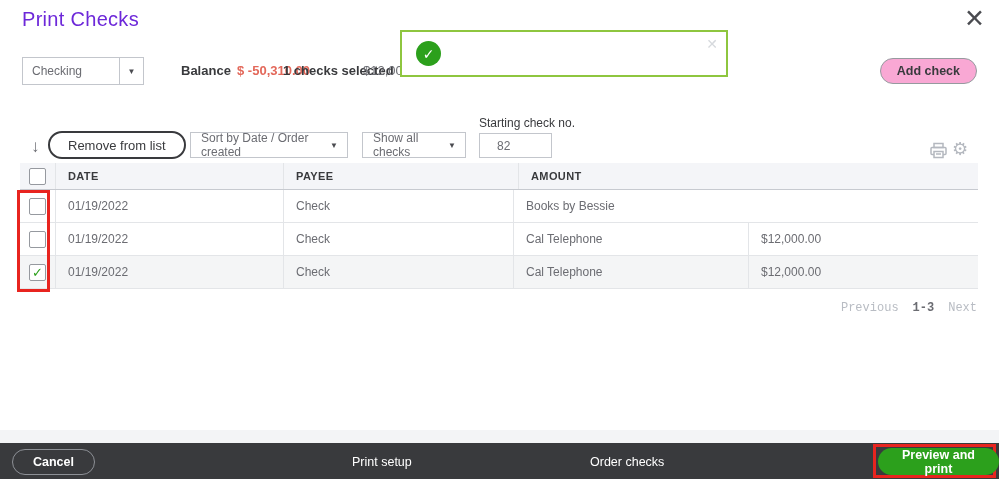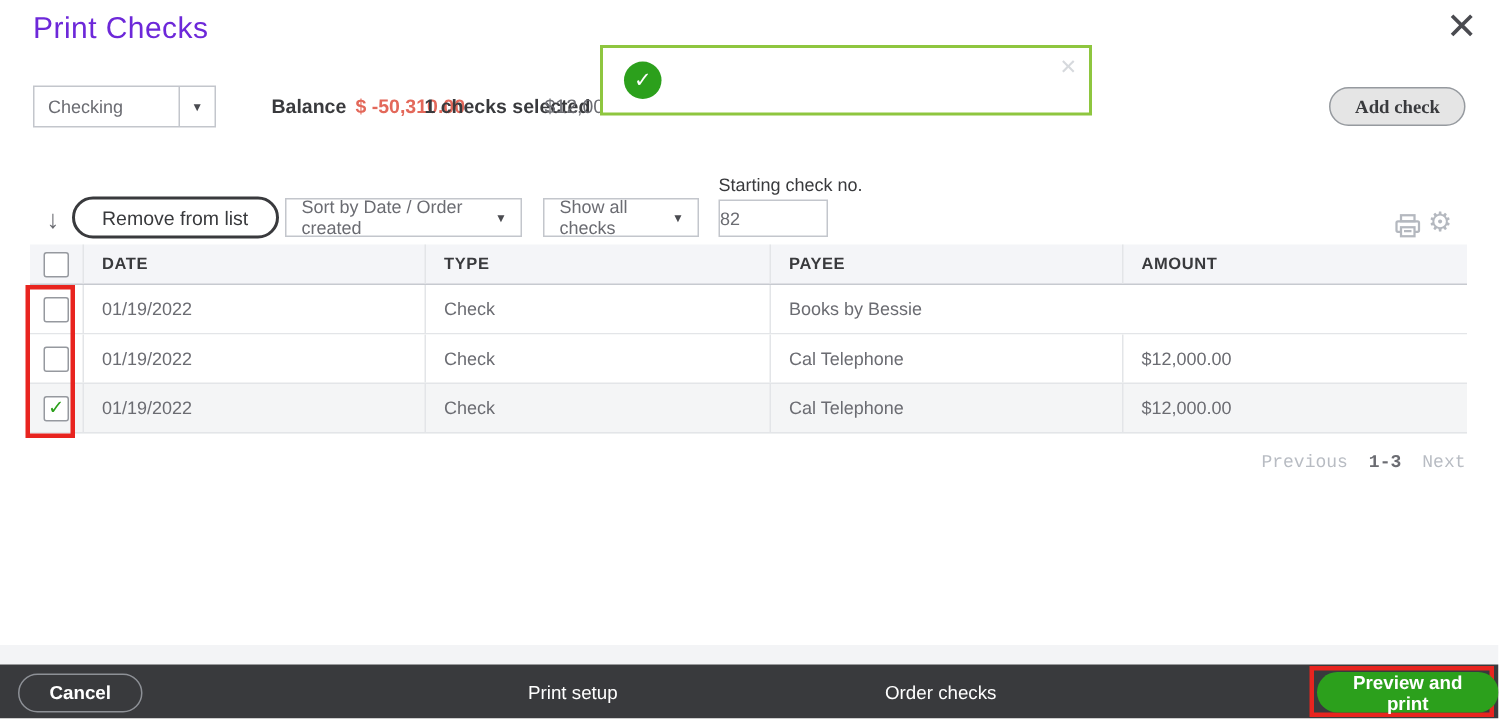--- a/index.html
+++ b/index.html
@@ -16,22 +16,22 @@
   .acct-select { left:22px; top:57px; width:122px; height:28px; border:1px solid #c3c6cc;
     background:#fff; display:flex; align-items:center; font-size:12px; color:#6b6c72; }
   .acct-select .val { flex:1; padding-left:9px; }
   .acct-select .arrow-box { width:24px; height:100%; border-left:1px solid #c3c6cc;
     display:flex; align-items:center; justify-content:center; color:#4a4b50; font-size:8px; }
   .balance-label { left:181px; top:63px; font-size:13px; font-weight:bold; color:#393a3d; }
   .balance-value { left:237px; top:63px; font-size:13px; font-weight:bold; color:#e3685a; }
   .sel-summary { left:283px; top:63px; font-size:13px; font-weight:bold; color:#393a3d; }
   .sel-amount { left:363px; top:63px; font-size:13px; color:#6b6c72; }
   .add-check { right:22px; top:58px; height:26px; padding:0 16px; border:1px solid #969a9f;
-    border-radius:13px; background:#e5e5e5; display:flex; align-items:center;
-    font-size:12.5px; font-weight:bold; color:#393a3d; cursor:pointer;font-family:Liberation Serif, serif; }
+    border-radius:13px; background:#f9a8d4; display:flex; align-items:center;
+    font-size:12.5px; font-weight:bold; color:#393a3d; cursor:pointer; }
 
   
   .toast { left:400px; top:30px; width:328px; height:47px; background:#fff;
     border:2px solid #8ec63f; z-index:6; display:flex; align-items:center; }
   .toast-circle { width:25px; height:25px; border-radius:50%; background:#2ca01c;
     margin-left:14px; display:flex; align-items:center; justify-content:center;
     color:#fff; font-size:14px; font-weight:bold; }
   .toast-msg { margin-left:15px; font-size:13px; font-weight:bold; color:#393a3d; }
   .toast-close { position:absolute; right:8px; top:4px; color:#d6d9dd; font-size:14px; cursor:pointer; }
 
@@ -42,21 +42,21 @@
     font-size:13px; font-weight:normal; color:#393a3d; cursor:pointer; }
   .mini-select { height:26px; border:1px solid #c3c6cc; background:#fff; display:flex;
     align-items:center; font-size:12px; color:#6b6c72; cursor:pointer; }
   .mini-select .arrow { margin-left:auto; padding:0 9px; color:#4a4b50; font-size:8px; }
   .sort-select { left:190px; top:132px; width:158px; }
   .sort-select .val { padding-left:10px; }
   .filter-select { left:362px; top:132px; width:104px; }
   .filter-select .val { padding-left:10px; }
   .startno-label { left:479px; top:116px; font-size:12px; color:#393a3d; }
   .startno-input { left:479px; top:133px; width:73px; height:25px; border:1px solid #c3c6cc;
-    font-size:12px; color:#6b6c72; padding-left:0; font-family:inherit; }
+    font-size:12px; color:#6b6c72; padding-left:17px; font-family:inherit; }
   .print-icon { left:929px; top:142px; }
   .gear-icon { left:952px; top:138px; font-size:18px; color:#b4b8bf; }
 
   
   .tbl { left:20px; top:163px; width:958px; }
   .tbl-header { display:flex; height:27px; background:#f4f5f8; border-bottom:1px solid #c7cad0;
     align-items:center; font-size:11px; font-weight:bold; color:#393a3d; letter-spacing:.4px; }
   .tbl-row { display:flex; height:33px; border-bottom:1px solid #e3e5e8; align-items:center;
     font-size:12px; color:#6b6c72; background:#fff; }
   .tbl-row.selected { background:#f4f5f6; }
@@ -138,21 +138,20 @@
       </svg>
   </span>
   <span class="abs gear-icon">⚙</span>
 
   <div class="abs tbl">
     <div class="tbl-header">
       <span class="c-cb">
           <span class="cb"></span>
         </span>
       <span class="c-date">DATE</span>
-      <span class="c-type">TYPE</span>
       <span class="c-payee">PAYEE</span>
       <span class="c-amount">AMOUNT</span>
     </div>
     <div class="tbl-row">
       <span class="c-cb">
           <span class="cb"></span>
         </span>
       <span class="c-date">01/19/2022</span>
       <span class="c-type">Check</span>
       <span class="c-payee">Books by Bessie</span>

